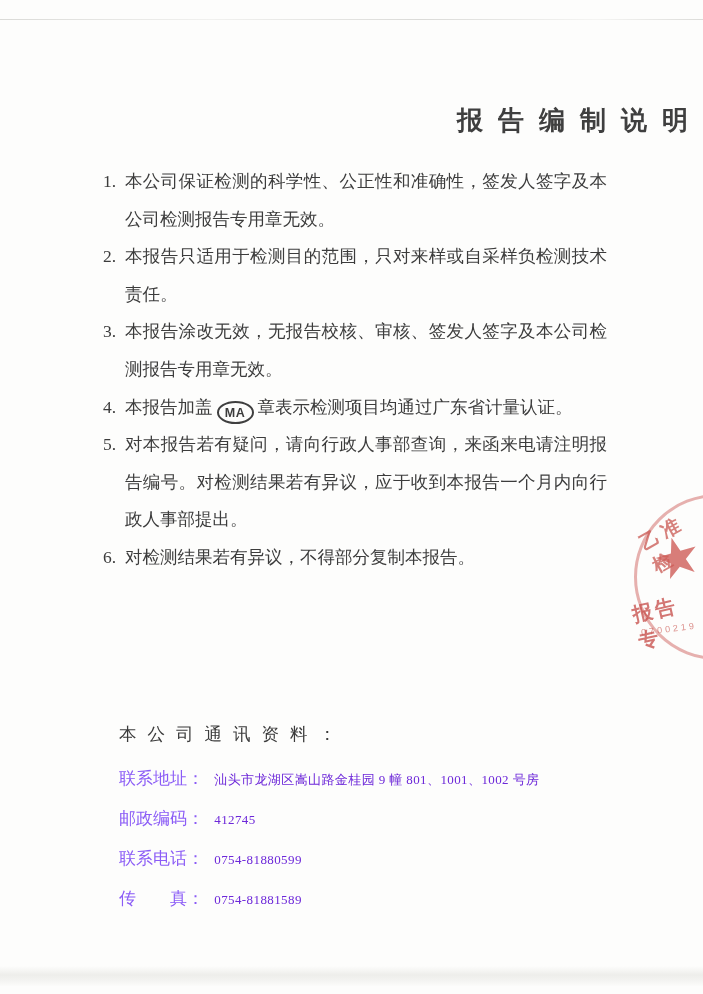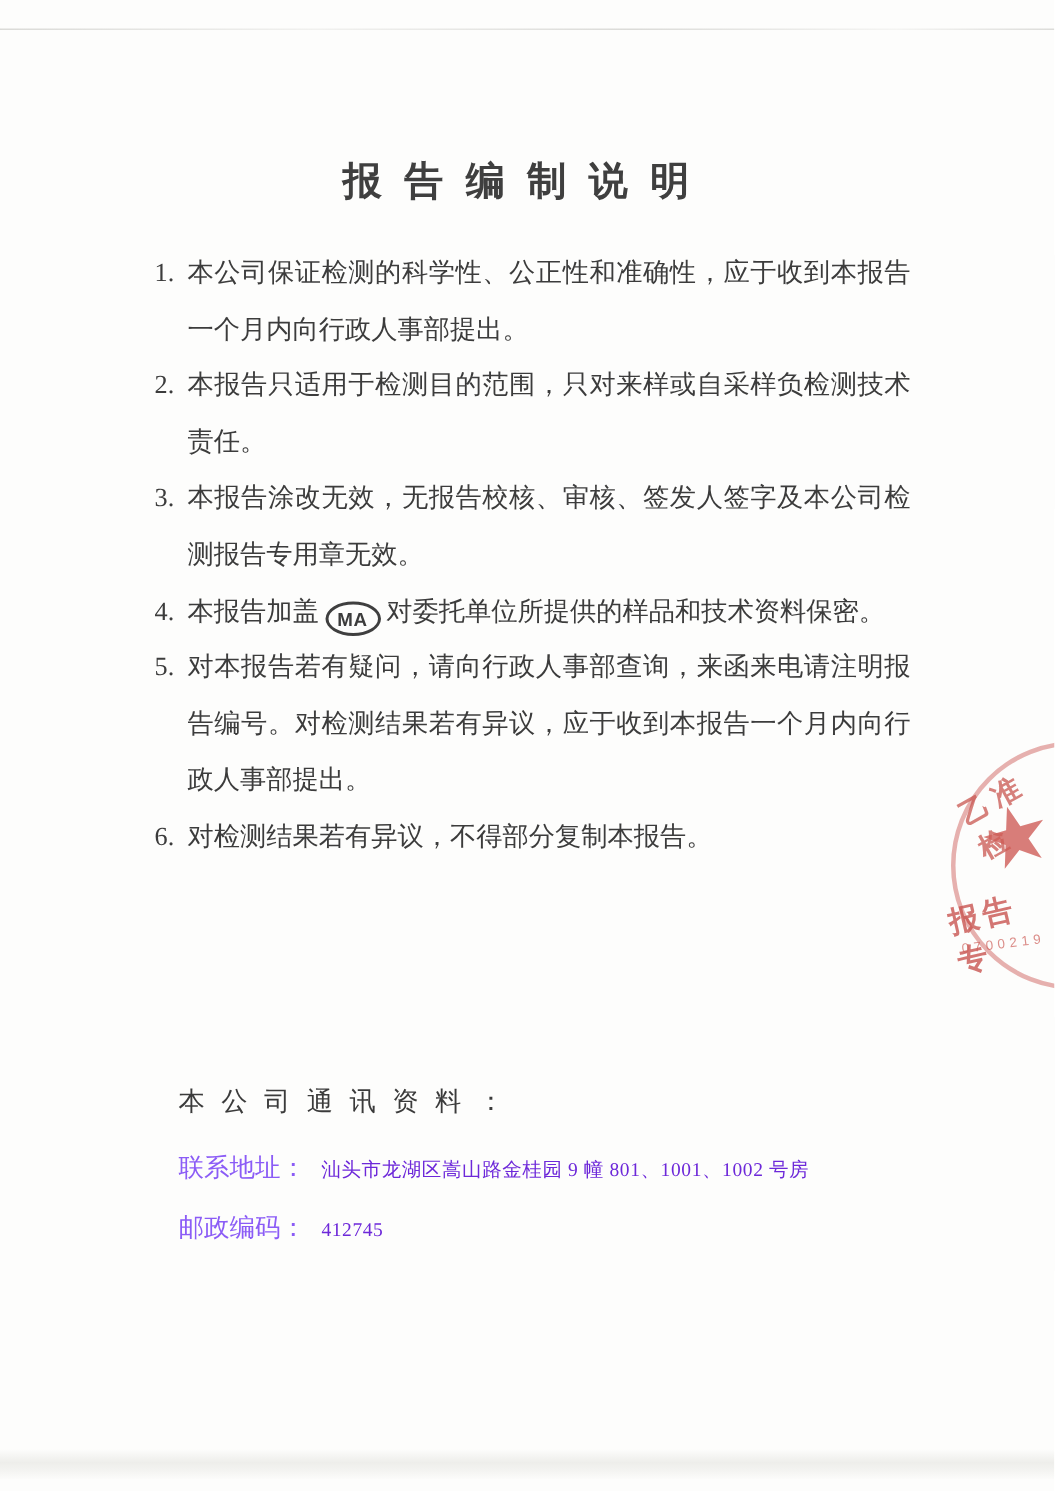--- a/index.html
+++ b/index.html
@@ -20,21 +20,21 @@
     position:absolute;left:0;top:19px;width:703px;height:1px;
     background:linear-gradient(90deg, rgba(190,190,185,.55), rgba(205,205,200,.25) 30%, rgba(185,185,180,.5) 60%, rgba(210,210,205,.2) 85%, rgba(180,180,175,.45));
   }
   .scan-bottom-edge{
     position:absolute;left:0;top:966px;width:703px;height:20px;
     background:linear-gradient(180deg, rgba(240,240,237,0) 0%, rgba(225,225,220,.55) 45%, rgba(233,233,229,.5) 70%, rgba(244,244,241,.15) 100%);
   }
   
   .title{
     position:absolute;left:0;top:86px;width:703px;
-    text-align:center;
+    text-align:right;
     font-family:"Liberation Sans","DejaVu Sans",sans-serif;
     font-size:26px;font-weight:600;
     letter-spacing:15px;box-sizing:border-box;
     color:#3f3f3f;
   }
   
   .list{
     position:absolute;left:103px;top:163px;width:504px;
     font-size:17.5px;line-height:37.6px;
   }
@@ -110,34 +110,34 @@
 
 <div class="page">
 
   <div class="scan-top-edge"></div>
 
   <h1 class="title">报告编制说明</h1>
 
   <div class="list">
     <div class="item">
       <span class="item-num">1.</span>
-      <span class="item-text">本公司保证检测的科学性、公正性和准确性，应于收到本报告一个月内向行政人事部提出。</span>
+      <span class="item-text">本公司保证检测的科学性、公正性和准确性，签发人签字及本公司检测报告专用章无效。</span>
     </div>
     <div class="item">
       <span class="item-num">2.</span>
       <span class="item-text">本报告只适用于检测目的范围，只对来样或自采样负检测技术责任。</span>
     </div>
     <div class="item">
       <span class="item-num">3.</span>
       <span class="item-text">本报告涂改无效，无报告校核、审核、签发人签字及本公司检测报告专用章无效。</span>
     </div>
     <div class="item">
       <span class="item-num">4.</span>
       <span class="item-text">
-        <span>本报告加盖</span><span class="cma">MA</span><span>对委托单位所提供的样品和技术资料保密。</span>
+        <span>本报告加盖</span><span class="cma">MA</span><span>章表示检测项目均通过广东省计量认证。</span>
       </span>
     </div>
     <div class="item">
       <span class="item-num">5.</span>
       <span class="item-text">对本报告若有疑问，请向行政人事部查询，来函来电请注明报告编号。对检测结果若有异议，应于收到本报告一个月内向行政人事部提出。</span>
     </div>
     <div class="item">
       <span class="item-num">6.</span>
       <span class="item-text">对检测结果若有异议，不得部分复制本报告。</span>
     </div>
@@ -154,17 +154,25 @@
   <div class="contact">
     <p class="contact-heading">本公司通讯资料：</p>
     <div class="contact-row">
       <span class="contact-label">联系地址：</span>
       <span class="contact-value">汕头市龙湖区嵩山路金桂园 9 幢 801、1001、1002 号房</span>
     </div>
     <div class="contact-row">
       <span class="contact-label">邮政编码：</span>
       <span class="contact-value">412745</span>
     </div>
+    <div class="contact-row">
+      <span class="contact-label">联系电话：</span>
+      <span class="contact-value">0754-81880599</span>
+    </div>
+    <div class="contact-row">
+      <span class="contact-label">传　　真：</span>
+      <span class="contact-value">0754-81881589</span>
+    </div>
   </div>
 
   <div class="scan-bottom-edge"></div>
 
 </div>
 
 </body></html>

